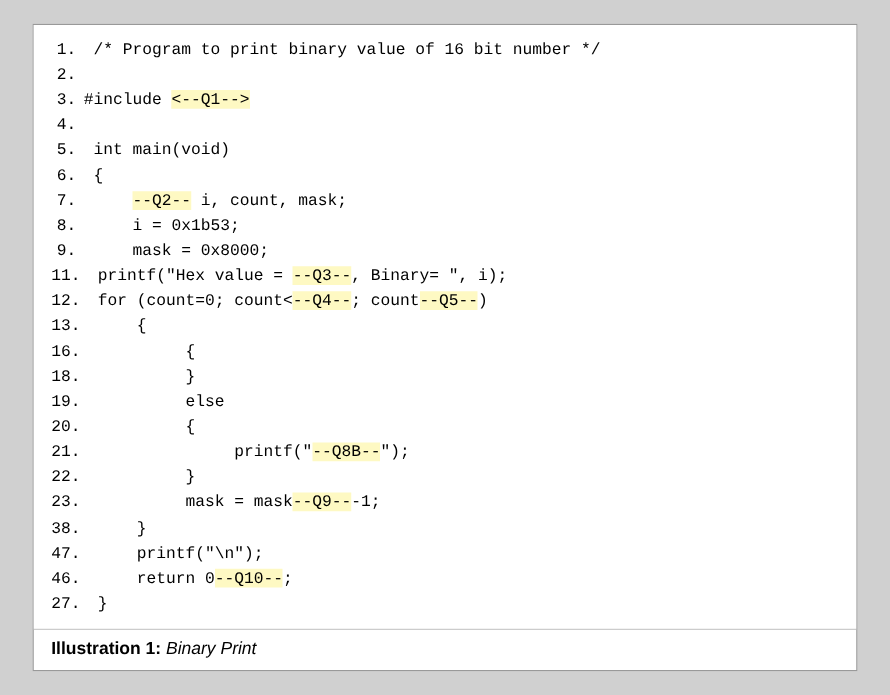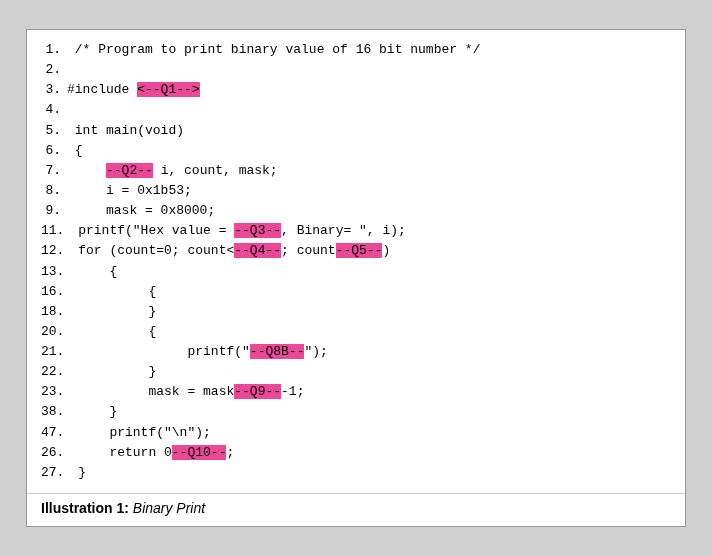--- a/index.html
+++ b/index.html
@@ -45,21 +45,21 @@
       user-select: none;
       text-align: right;
       padding-right: 6px;
     }
 
     .line-content {
       flex: 1;
     }
 
     .highlight {
-      background-color: #ec4899;
+      background-color: #fef9c3;
     }
 
     .caption {
       padding: 6px 14px 10px 14px;
       font-family: Arial, sans-serif;
       font-size: 14px;
       color: #000;
       font-style: italic;
       border-top: 1px solid #ccc;
     }
@@ -85,27 +85,28 @@
       <div class="code-line"><span class="line-num">5.</span><span class="line-content"> int main(void)</span></div>
       <div class="code-line"><span class="line-num">6.</span><span class="line-content"> {</span></div>
       <div class="code-line"><span class="line-num">7.</span><span class="line-content">     <span class="highlight">--Q2--</span> i, count, mask;</span></div>
       <div class="code-line"><span class="line-num">8.</span><span class="line-content">     i = 0x1b53;</span></div>
       <div class="code-line"><span class="line-num">9.</span><span class="line-content">     mask = 0x8000;</span></div>
       <div class="code-line"><span class="line-num">11.</span><span class="line-content"> printf("Hex value = <span class="highlight">--Q3--</span>, Binary= ", i);</span></div>
       <div class="code-line"><span class="line-num">12.</span><span class="line-content"> for (count=0; count&lt;<span class="highlight">--Q4--</span>; count<span class="highlight">--Q5--</span>)</span></div>
       <div class="code-line"><span class="line-num">13.</span><span class="line-content">     {</span></div>
       <div class="code-line"><span class="line-num">16.</span><span class="line-content">          {</span></div>
       <div class="code-line"><span class="line-num">18.</span><span class="line-content">          }</span></div>
+      <div class="code-line"><span class="line-num">19.</span><span class="line-content">          else</span></div>
       <div class="code-line"><span class="line-num">20.</span><span class="line-content">          {</span></div>
       <div class="code-line"><span class="line-num">21.</span><span class="line-content">               printf("<span class="highlight">--Q8B--</span>");</span></div>
       <div class="code-line"><span class="line-num">22.</span><span class="line-content">          }</span></div>
       <div class="code-line"><span class="line-num">23.</span><span class="line-content">          mask = mask<span class="highlight">--Q9--</span>-1;</span></div>
       <div class="code-line"><span class="line-num">38.</span><span class="line-content">     }</span></div>
       <div class="code-line"><span class="line-num">47.</span><span class="line-content">     printf("\n");</span></div>
-      <div class="code-line"><span class="line-num">26.</span><span class="line-content">     return 0<span class="highlight">--Q10--</span>;</span></div>
+      <div class="code-line"><span class="line-num">46.</span><span class="line-content">     return 0<span class="highlight">--Q10--</span>;</span></div>
       <div class="code-line"><span class="line-num">27.</span><span class="line-content"> }</span></div>
     </div>
   <div class="caption">
     <span class="caption-label">
       <strong>Illustration 1: </strong><span>Binary Print</span>
     </span>
   </div>
 </div>
 
 </body></html>

